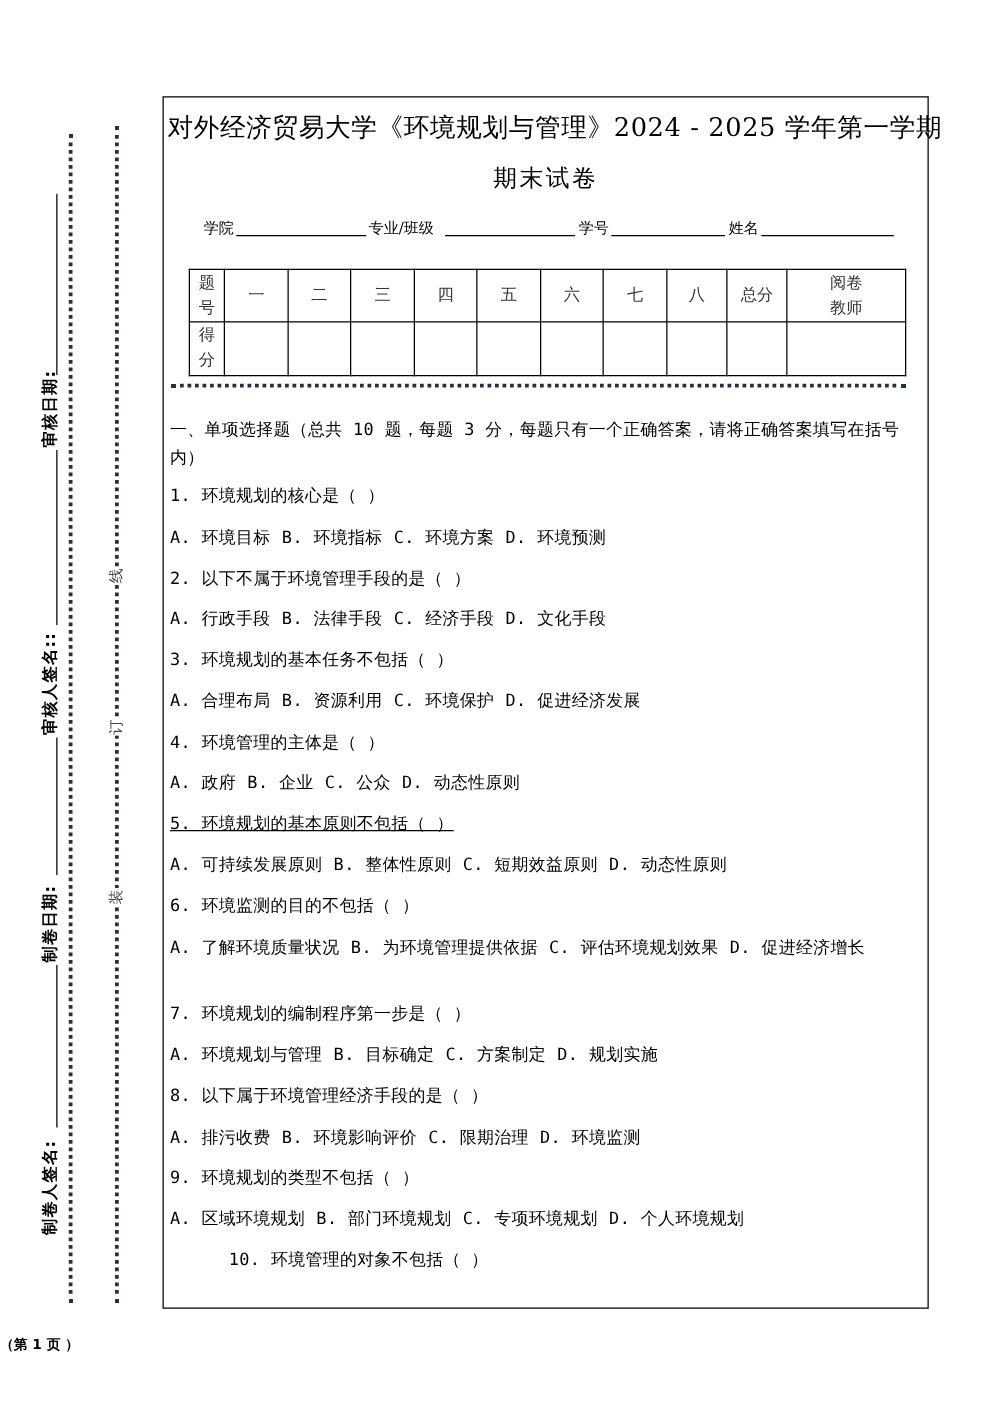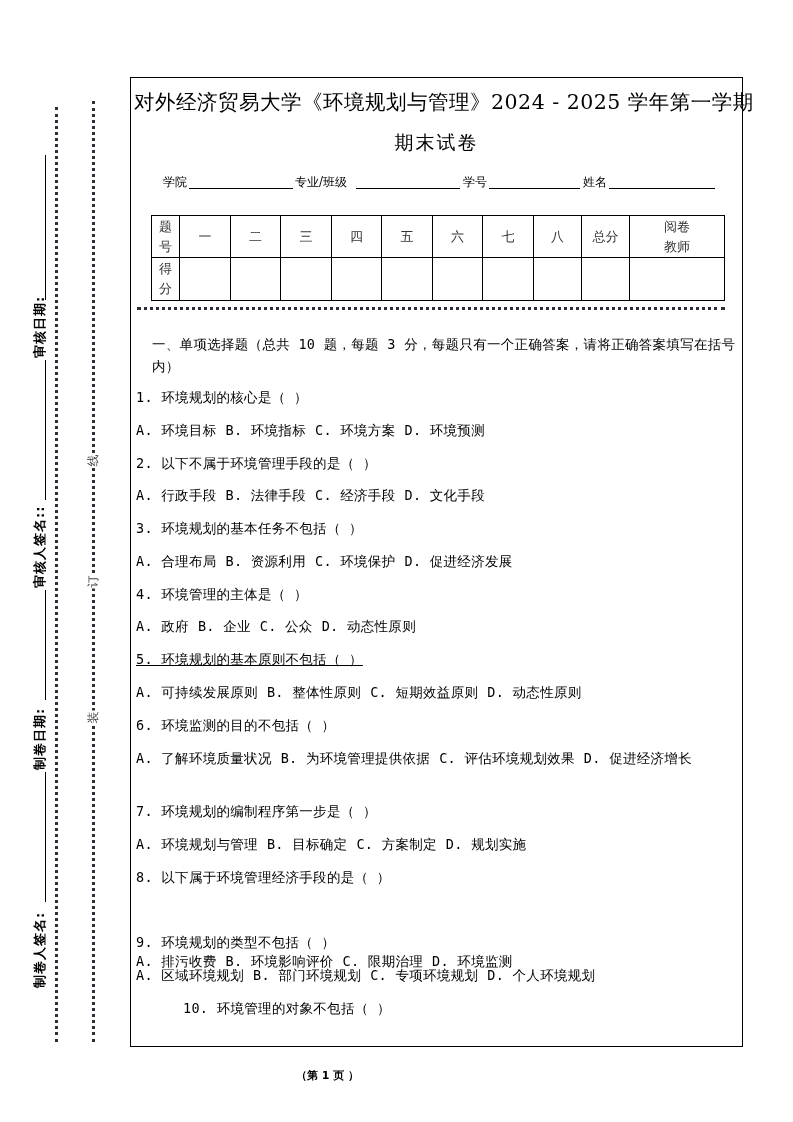--- a/index.html
+++ b/index.html
@@ -25,21 +25,21 @@
   table.score td { border:1.2px solid #000; text-align:center; vertical-align:middle; padding:0; line-height:20px; }
   table.score tr.r1 td { height:41px; }
   table.score tr.r2 td { height:42px; }
 
   .dotline { position:absolute; left:137px; top:307px; width:588px; height:0; border-top:3px dotted #2a2f3a; }
 
   
   .q { position:absolute; left:136px; width:604px; font-family:"DejaVu Sans Mono", monospace; font-size:13.5px; line-height:22px; letter-spacing:0.3px; white-space:normal; }
   .opt span { margin-right:9px; }
 
-  .footer { position:absolute; left:12px; width:631px; top:1068px; text-align:center; font-family:"DejaVu Sans", sans-serif; font-weight:bold; font-size:11px; }
+  .footer { position:absolute; left:0; width:631px; top:1068px; font-family:"DejaVu Sans", sans-serif; font-weight:bold; font-size:11px; }
 </style>
 </head>
 <body>
 
 <div class="vline-dot" style="left:55px; top:107px; height:935px;"></div>
 <div class="vline-dot" style="left:92px; top:101px; height:941px;"></div>
 
 <div class="vline-solid" style="left:45px; top:155px; height:145px;"></div>
 <div class="vline-solid" style="left:45px; top:360px; height:140px;"></div>
 <div class="vline-solid" style="left:45px; top:590px; height:110px;"></div>
@@ -107,21 +107,21 @@
     <td></td>
     <td></td>
     <td></td>
     <td></td>
   </tr>
 </tbody>
   </table>
 
 <div class="dotline"></div>
 
-<div class="q" style="top:333px;margin-left:16px;">一、单项选择题（总共 10 题，每题 3 分，每题只有一个正确答案，请将正确答案填写在括号内）</div>
+<div class="q" style="top:333px;">一、单项选择题（总共 10 题，每题 3 分，每题只有一个正确答案，请将正确答案填写在括号内）</div>
 
 <div class="q" style="top:386px;">1. 环境规划的核心是（   ）</div>
 <div class="q opt" style="top:419px;">
   <span>A. 环境目标</span><span>B. 环境指标</span><span>C. 环境方案</span><span>D. 环境预测</span>
 </div>
 
 <div class="q" style="top:452px;">2. 以下不属于环境管理手段的是（   ）</div>
 <div class="q opt" style="top:484px;">
   <span>A. 行政手段</span><span>B. 法律手段</span><span>C. 经济手段</span><span>D. 文化手段</span>
 </div>
@@ -145,21 +145,21 @@
 <div class="q opt" style="top:747px;">
   <span>A. 了解环境质量状况</span><span>B. 为环境管理提供依据</span><span>C. 评估环境规划效果</span><span>D. 促进经济增长</span>
 </div>
 
 <div class="q" style="top:800px;">7. 环境规划的编制程序第一步是（   ）</div>
 <div class="q opt" style="top:833px;">
   <span>A. 环境规划与管理</span><span>B. 目标确定</span><span>C. 方案制定</span><span>D. 规划实施</span>
 </div>
 
 <div class="q" style="top:866px;">8. 以下属于环境管理经济手段的是（   ）</div>
-<div class="q opt" style="top:950px;">
+<div class="q opt" style="top:899px;">
   <span>A. 排污收费</span><span>B. 环境影响评价</span><span>C. 限期治理</span><span>D. 环境监测</span>
 </div>
 
 <div class="q" style="top:931px;">9. 环境规划的类型不包括（   ）</div>
 <div class="q opt" style="top:964px;">
   <span>A. 区域环境规划</span><span>B. 部门环境规划</span><span>C. 专项环境规划</span><span>D. 个人环境规划</span>
 </div>
 
 <div class="q" style="top:997px;margin-left:47px;">10. 环境管理的对象不包括（   ）</div>
 

